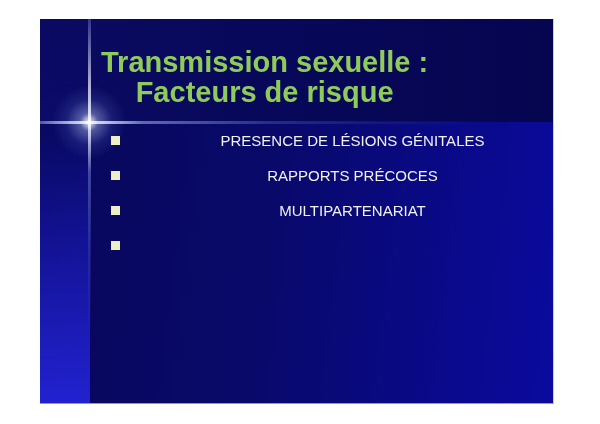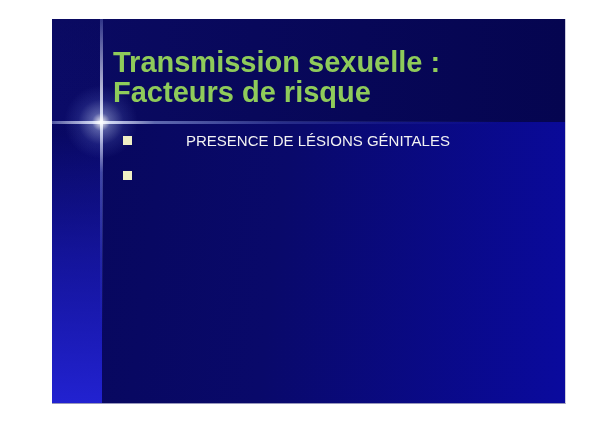--- a/index.html
+++ b/index.html
@@ -12,29 +12,30 @@
     overflow: hidden;
   }
   .page {
     position: relative;
     width: 600px;
     height: 424px;
     background: #ffffff;
   }
   .slide {
     position: absolute;
-    left: 52px;
+    left: 40px;
     top: 19px;
     width: 513px;
     height: 384px;
     overflow: hidden;
     
     background: linear-gradient(97deg, #07075a 0%, #09096a 45%, #0a0a9e 100%);
     border-bottom: 1px solid #9797bb;
     border-right: 1px solid #ccccdd;
+    text-align: center;
   }
   
   .title-band {
     position: absolute;
     left: 0; top: 0;
     width: 100%; height: 103px;
     background: linear-gradient(to right, #0a0a62, #050550);
   }
   
   .left-strip {
@@ -135,19 +136,24 @@
     <h1 class="slide-title">Transmission sexuelle :
 Facteurs de risque</h1>
 
     <ul class="bullet-list">
       <li class="bullet-item">
         <span class="bullet-marker"></span>
         <span class="bullet-text">PRESENCE DE LÉSIONS GÉNITALES</span>
       </li>
       <li class="bullet-item">
         <span class="bullet-marker"></span>
+        <span class="bullet-text">RAPPORTS PRÉCOCES</span>
+      </li>
+      <li class="bullet-item">
+        <span class="bullet-marker"></span>
+        <span class="bullet-text">MULTIPARTENARIAT</span>
       </li>
       <li class="bullet-item">
         <span class="bullet-marker"></span>
       </li>
     </ul>
   </div>
 </div>
 
 </body></html>

